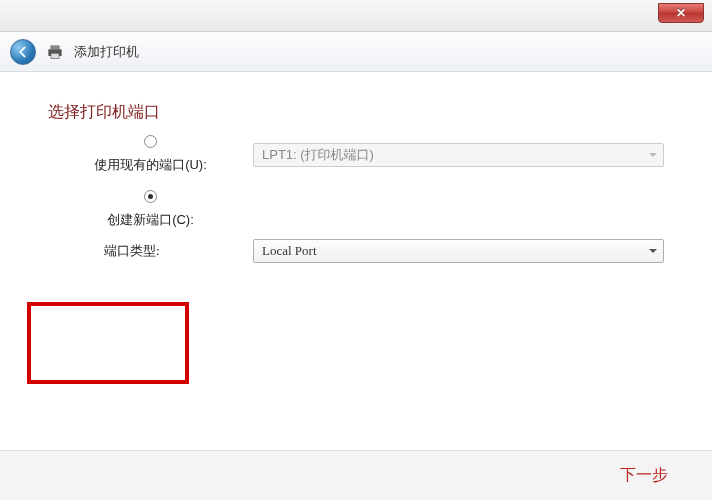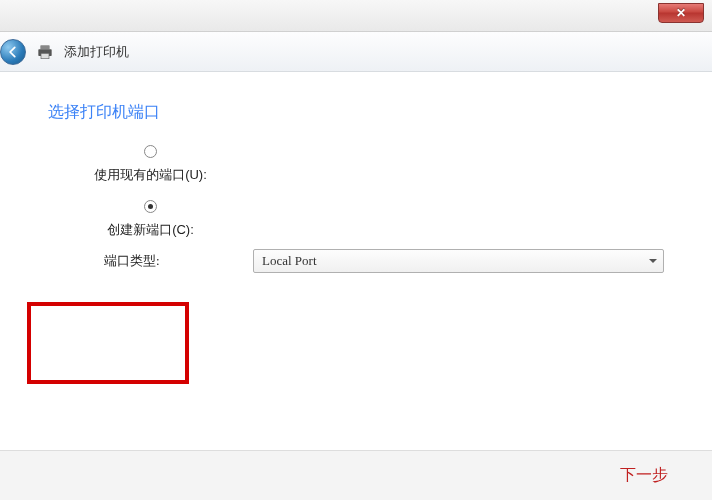--- a/index.html
+++ b/index.html
@@ -34,20 +34,21 @@
       font-weight: bold;
       text-shadow: 0 -1px 1px rgba(0,0,0,0.4);
       cursor: pointer;
     }
     .header-bar {
       height: 40px;
       background: linear-gradient(to bottom, #fdfdfe, #eef1f5);
       border-bottom: 1px solid #d8dce0;
       display: flex;
       align-items: center;
+      padding-left: 10px;
       gap: 10px;
     }
     .back-btn {
       width: 26px;
       height: 26px;
       border-radius: 50%;
       background: radial-gradient(circle at 30% 30%, #8ecaf0, #2a7ab8 60%, #1a5a8a);
       border: 1px solid #3a6a9a;
       display: flex;
       align-items: center;
@@ -64,24 +65,24 @@
       color: #333;
       font-size: 13px;
     }
     .content {
       padding: 30px 48px 0 48px;
       background: #fff;
       height: calc(100% - 32px - 40px - 50px);
       position: relative;
     }
     .page-heading {
-      color: #3b82f6;
+      color: #7f1d1d;
       font-size: 16px;
       font-weight: normal;
-      margin-bottom: 22px;
+      margin-bottom: 12px;
     }
     .description {
       color: #222;
       font-size: 13px;
       margin-bottom: 40px;
     }
     .options {
       position: relative;
     }
     .option-row {
@@ -219,20 +220,24 @@
 <div class="content">
   <h1 class="page-heading">选择打印机端口</h1>
 
   <div class="options">
 
     <div class="option-row">
       <div class="radio-wrap">
         <span class="radio"></span>
         <span class="radio-label">使用现有的端口(U):</span>
       </div>
+      <div class="dropdown disabled">
+        <span>LPT1: (打印机端口)</span>
+        <span class="dropdown-arrow"></span>
+      </div>
     </div>
 
     <div class="option-row" style="margin-bottom:10px;">
       <div class="radio-wrap">
         <span class="radio checked"></span>
         <span class="radio-label">创建新端口(C):</span>
       </div>
     </div>
 
     <div class="sub-label-row">

